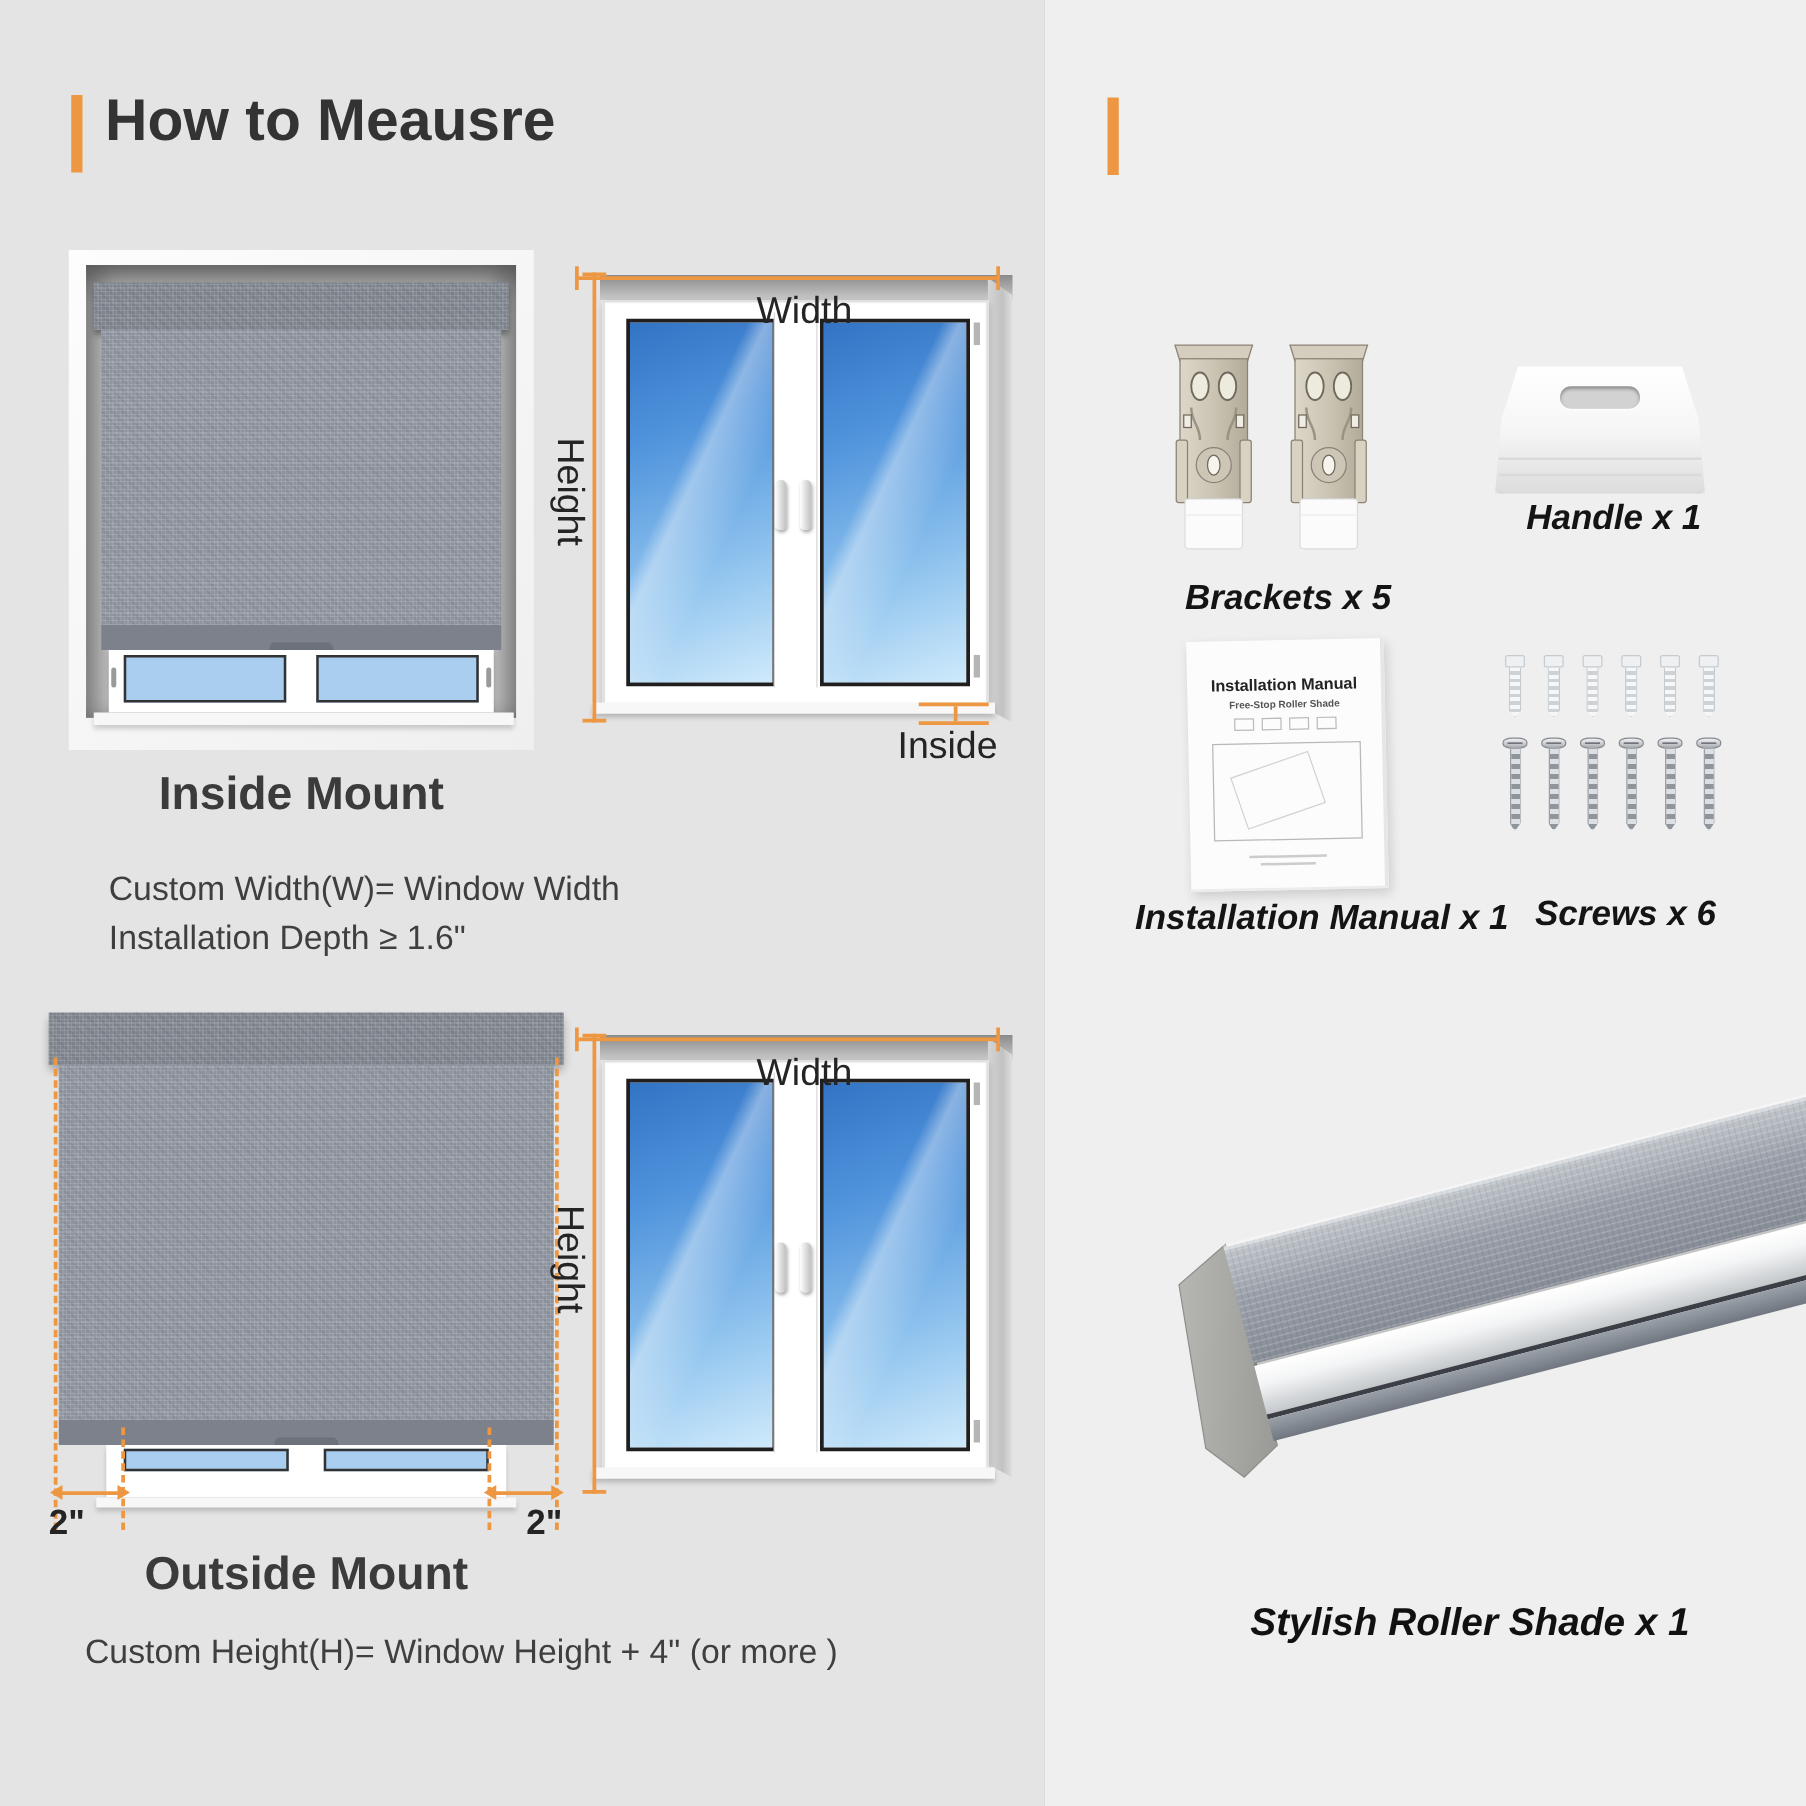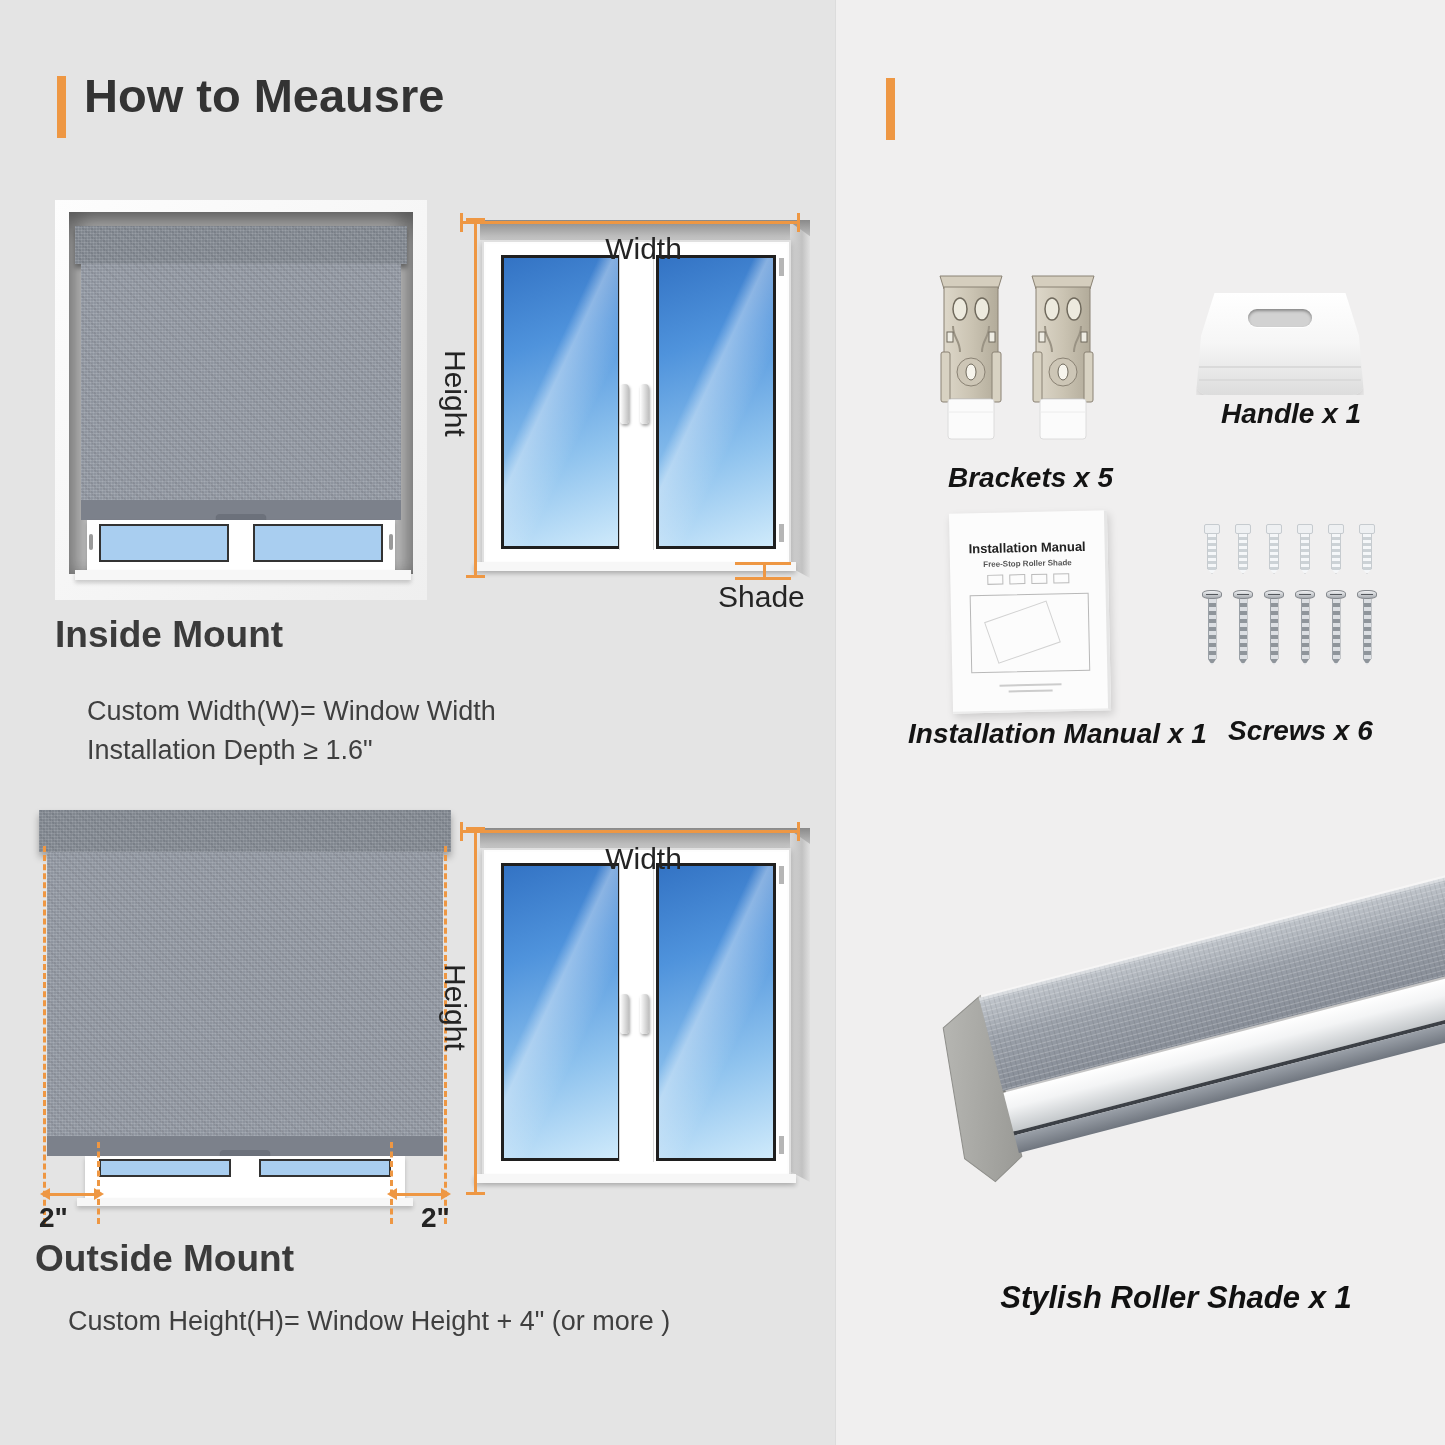--- a/index.html
+++ b/index.html
@@ -15,21 +15,21 @@
   .abs{position:absolute;}
 
   
   #left-panel{left:0;top:0;width:835px;height:1445px;background:var(--panel_left_bg);}
   #right-panel{left:835px;top:0;width:610px;height:1445px;background:var(--panel_right_bg);overflow:hidden;border-left:1px solid #dcdcdc;}
 
   
   .title-bar{width:9px;height:62px;background:var(--accent);}
   .page-title{font-size:47px;font-weight:bold;color:var(--heading_text);letter-spacing:0px;white-space:nowrap;}
 
-  .section-heading{font-size:37px;font-weight:bold;color:#3b3b3b;text-align:left;}
+  .section-heading{font-size:37px;font-weight:bold;color:#3b3b3b;text-align:center;}
   .body-line{font-size:27px;color:var(--body_text);line-height:39px;white-space:nowrap;}
 
   
   .linen{
     background-color:#949aa4;
     background-image:
       repeating-linear-gradient(90deg, rgba(255,255,255,.09) 0 1px, rgba(0,0,0,0) 1px 3px),
       repeating-linear-gradient(0deg, rgba(255,255,255,.08) 0 1px, rgba(0,0,0,.04) 1px 3px),
       repeating-linear-gradient(45deg, rgba(0,0,0,.05) 0 2px, rgba(0,0,0,0) 2px 6px);
   }
@@ -141,21 +141,21 @@
         <div class="win-handle" style="left:156px;top:142px;"></div>
         <div class="hinge" style="right:5px;top:16px;"></div>
         <div class="hinge" style="right:5px;bottom:22px;"></div>
       </div>
       <div class="abs sill" style="left:22px;top:364px;width:322px;height:9px;"></div>
       <div class="abs meas-h" style="left:8px;top:23px;width:340px;"></div>
       <div class="abs diagram-label" style="left:0;right:0;top:34px;text-align:center;">Width</div>
       <div class="abs meas-v" style="left:22px;top:20px;height:360px;"></div>
       <div class="abs diagram-label v-label" style="left:-14px;top:152px;">Height</div>
       <div class="abs depth-sym" style="left:283px;top:364px;width:56px;"></div>
-      <div class="abs diagram-label" style="left:266px;top:382px;">Shade</div>
+      <div class="abs diagram-label" style="left:266px;top:382px;">Inside</div>
     </div>
 
     <div class="abs section-heading" style="left:55px;top:614px;width:372px;">Inside Mount</div>
 
     <div class="abs" style="left:68px;top:692px;margin-left:19px;">
       <div class="body-line">Custom Width(W)= Window Width</div>
       <div class="body-line">Installation Depth ≥ 1.6"</div>
     </div>
 
     <div class="abs" style="left:35px;top:802px;width:420px;height:448px;">

